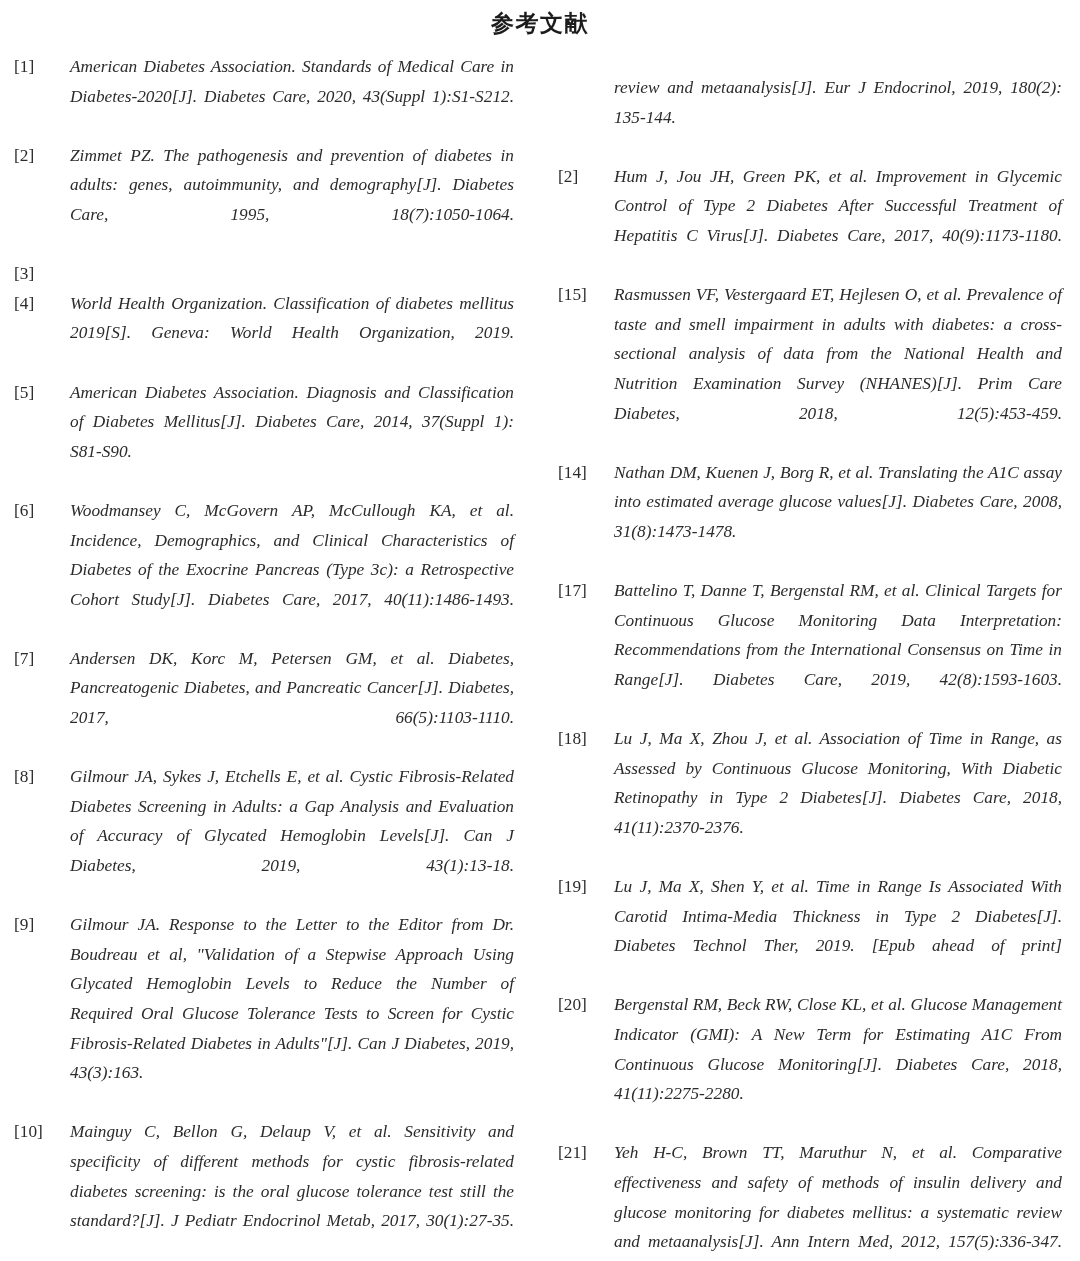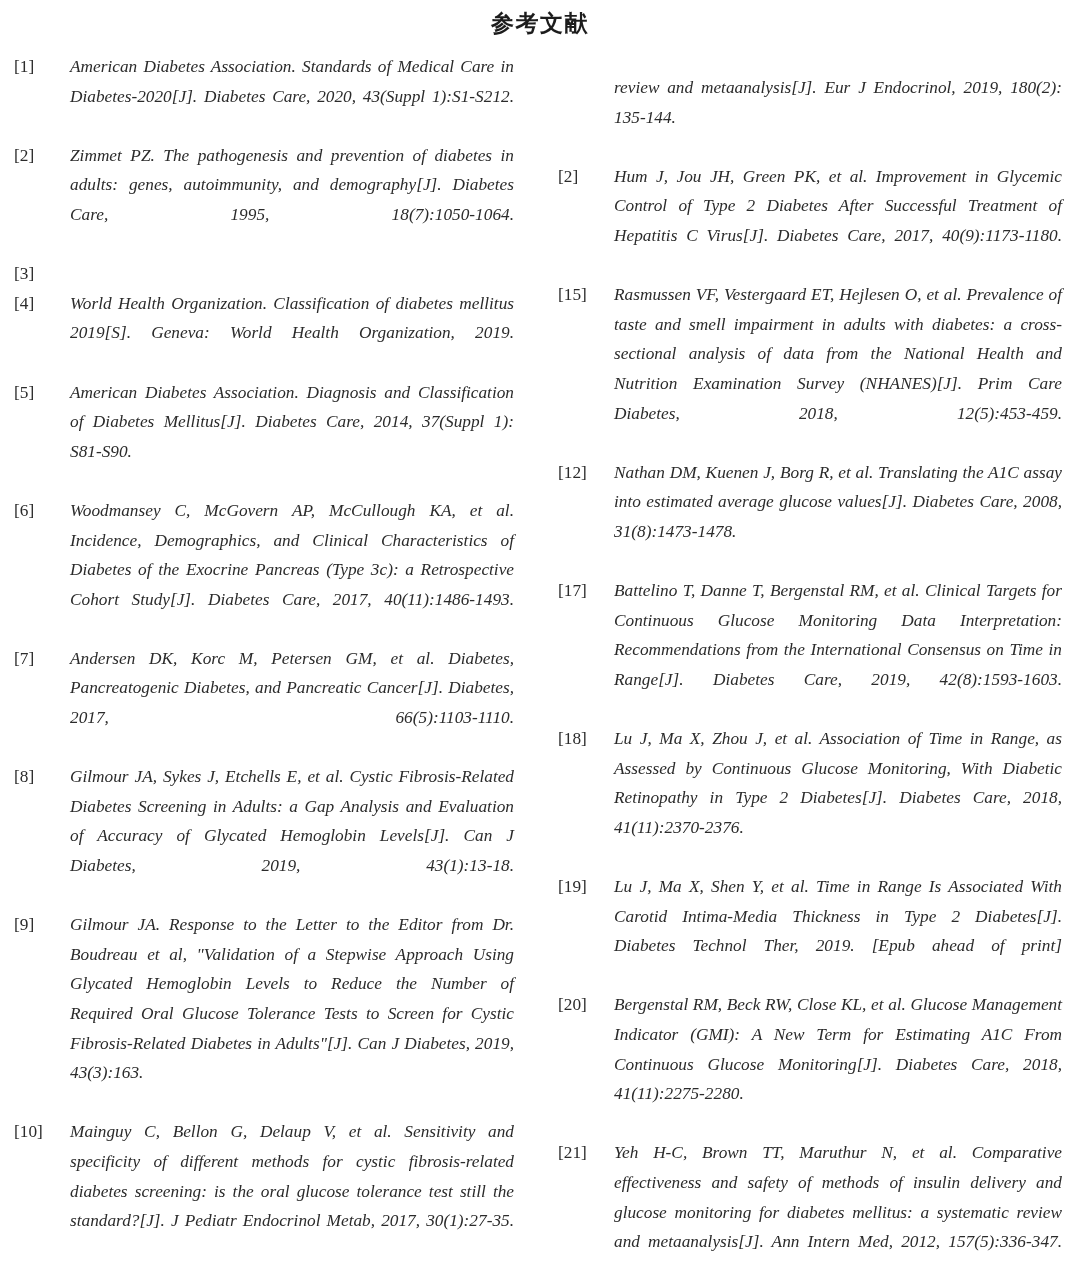--- a/index.html
+++ b/index.html
@@ -154,21 +154,21 @@
         </div>
         <div class="ref-item">
           <span class="ref-label">[2]</span>
           <span class="ref-text">Hum J, Jou JH, Green PK, et al. Improvement in Glycemic Control of Type 2 Diabetes After Successful Treatment of Hepatitis C Virus[J]. Diabetes Care, 2017, 40(9):1173-1180.</span>
         </div>
         <div class="ref-item">
           <span class="ref-label">[15]</span>
           <span class="ref-text">Rasmussen VF, Vestergaard ET, Hejlesen O, et al. Prevalence of taste and smell impairment in adults with diabetes: a cross-sectional analysis of data from the National Health and Nutrition Examination Survey (NHANES)[J]. Prim Care Diabetes, 2018, 12(5):453-459.</span>
         </div>
         <div class="ref-item">
-          <span class="ref-label">[12]</span>
+          <span class="ref-label">[14]</span>
           <span class="ref-text">Nathan DM, Kuenen J, Borg R, et al. Translating the A1C assay into estimated average glucose values[J]. Diabetes Care, 2008, 31(8):1473-1478.</span>
         </div>
         <div class="ref-item">
           <span class="ref-label">[17]</span>
           <span class="ref-text">Battelino T, Danne T, Bergenstal RM, et al. Clinical Targets for Continuous Glucose Monitoring Data Interpretation: Recommendations from the International Consensus on Time in Range[J]. Diabetes Care, 2019, 42(8):1593-1603.</span>
         </div>
         <div class="ref-item">
           <span class="ref-label">[18]</span>
           <span class="ref-text">Lu J, Ma X, Zhou J, et al. Association of Time in Range, as Assessed by Continuous Glucose Monitoring, With Diabetic Retinopathy in Type 2 Diabetes[J]. Diabetes Care, 2018, 41(11):2370-2376.</span>
         </div>

